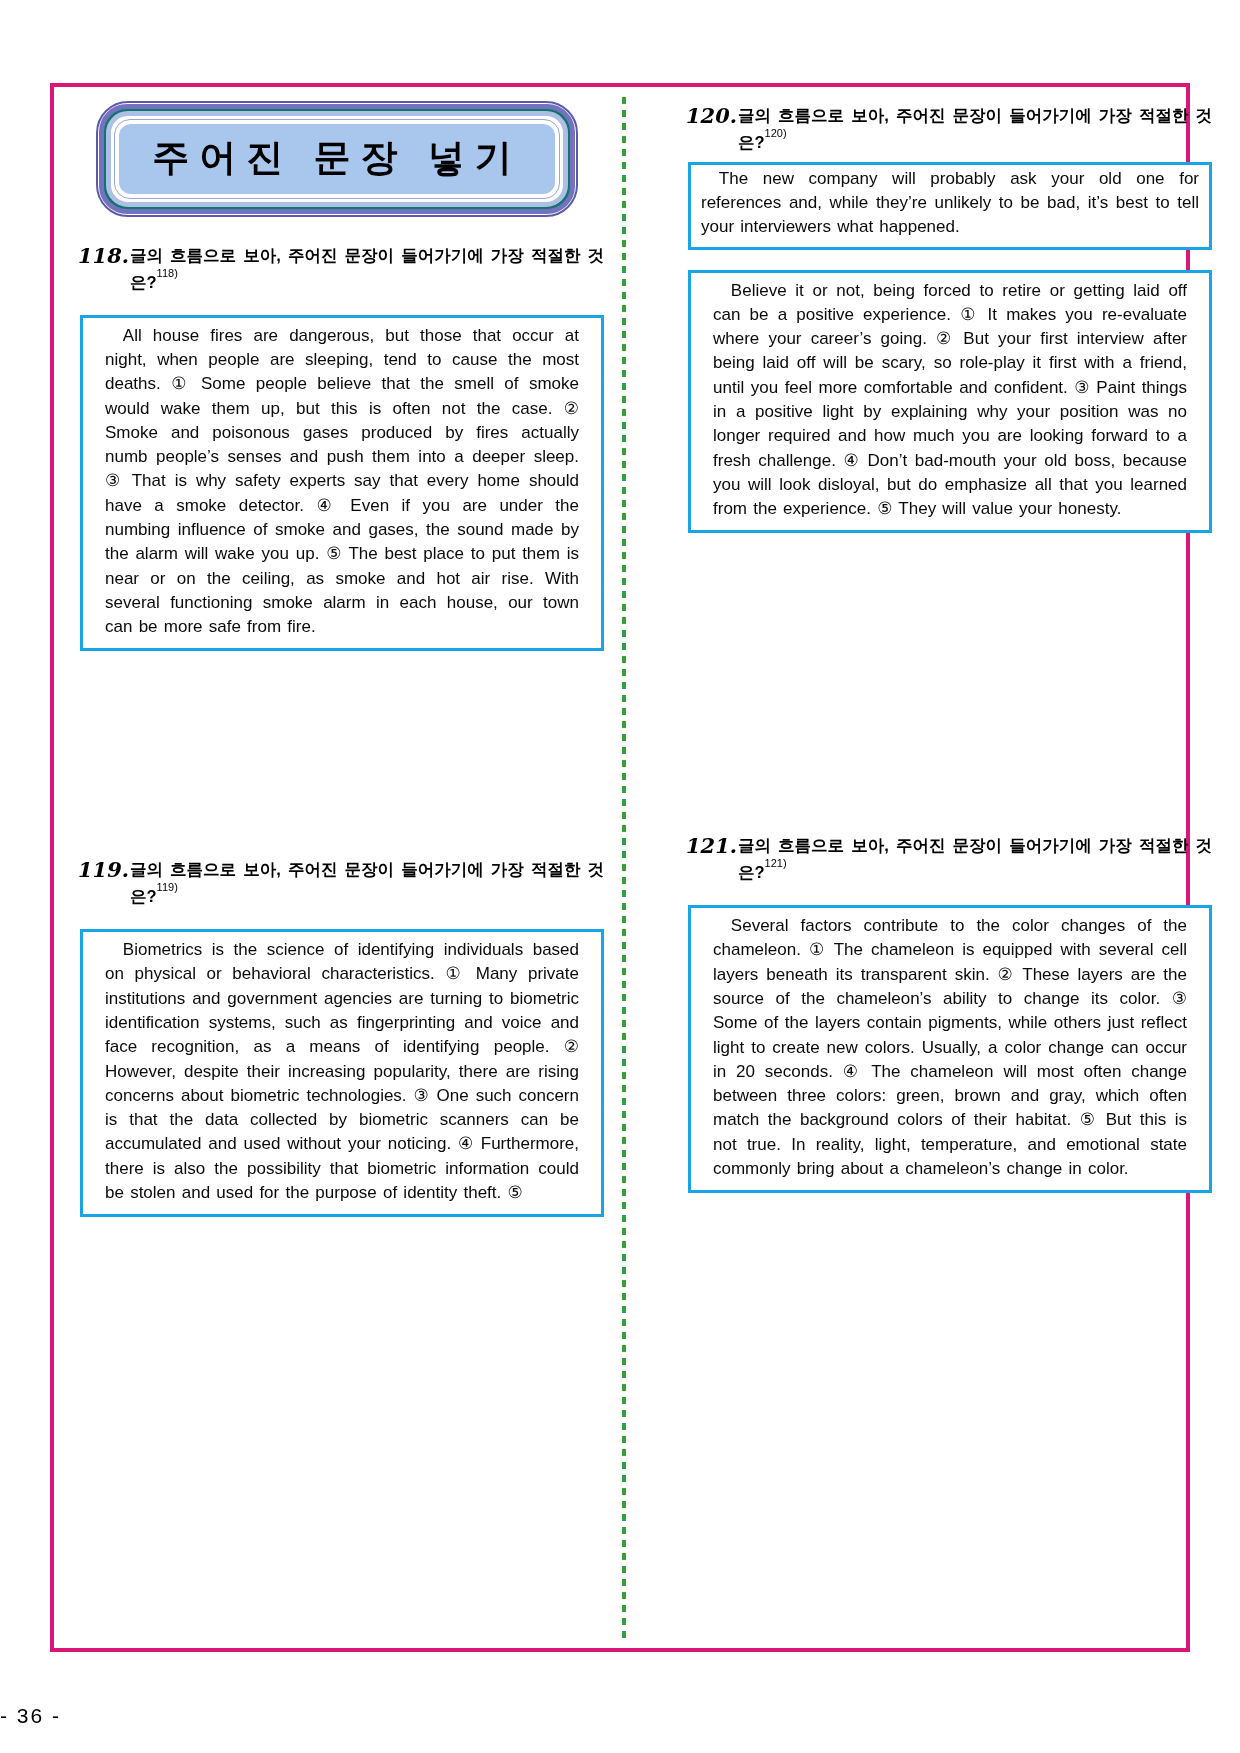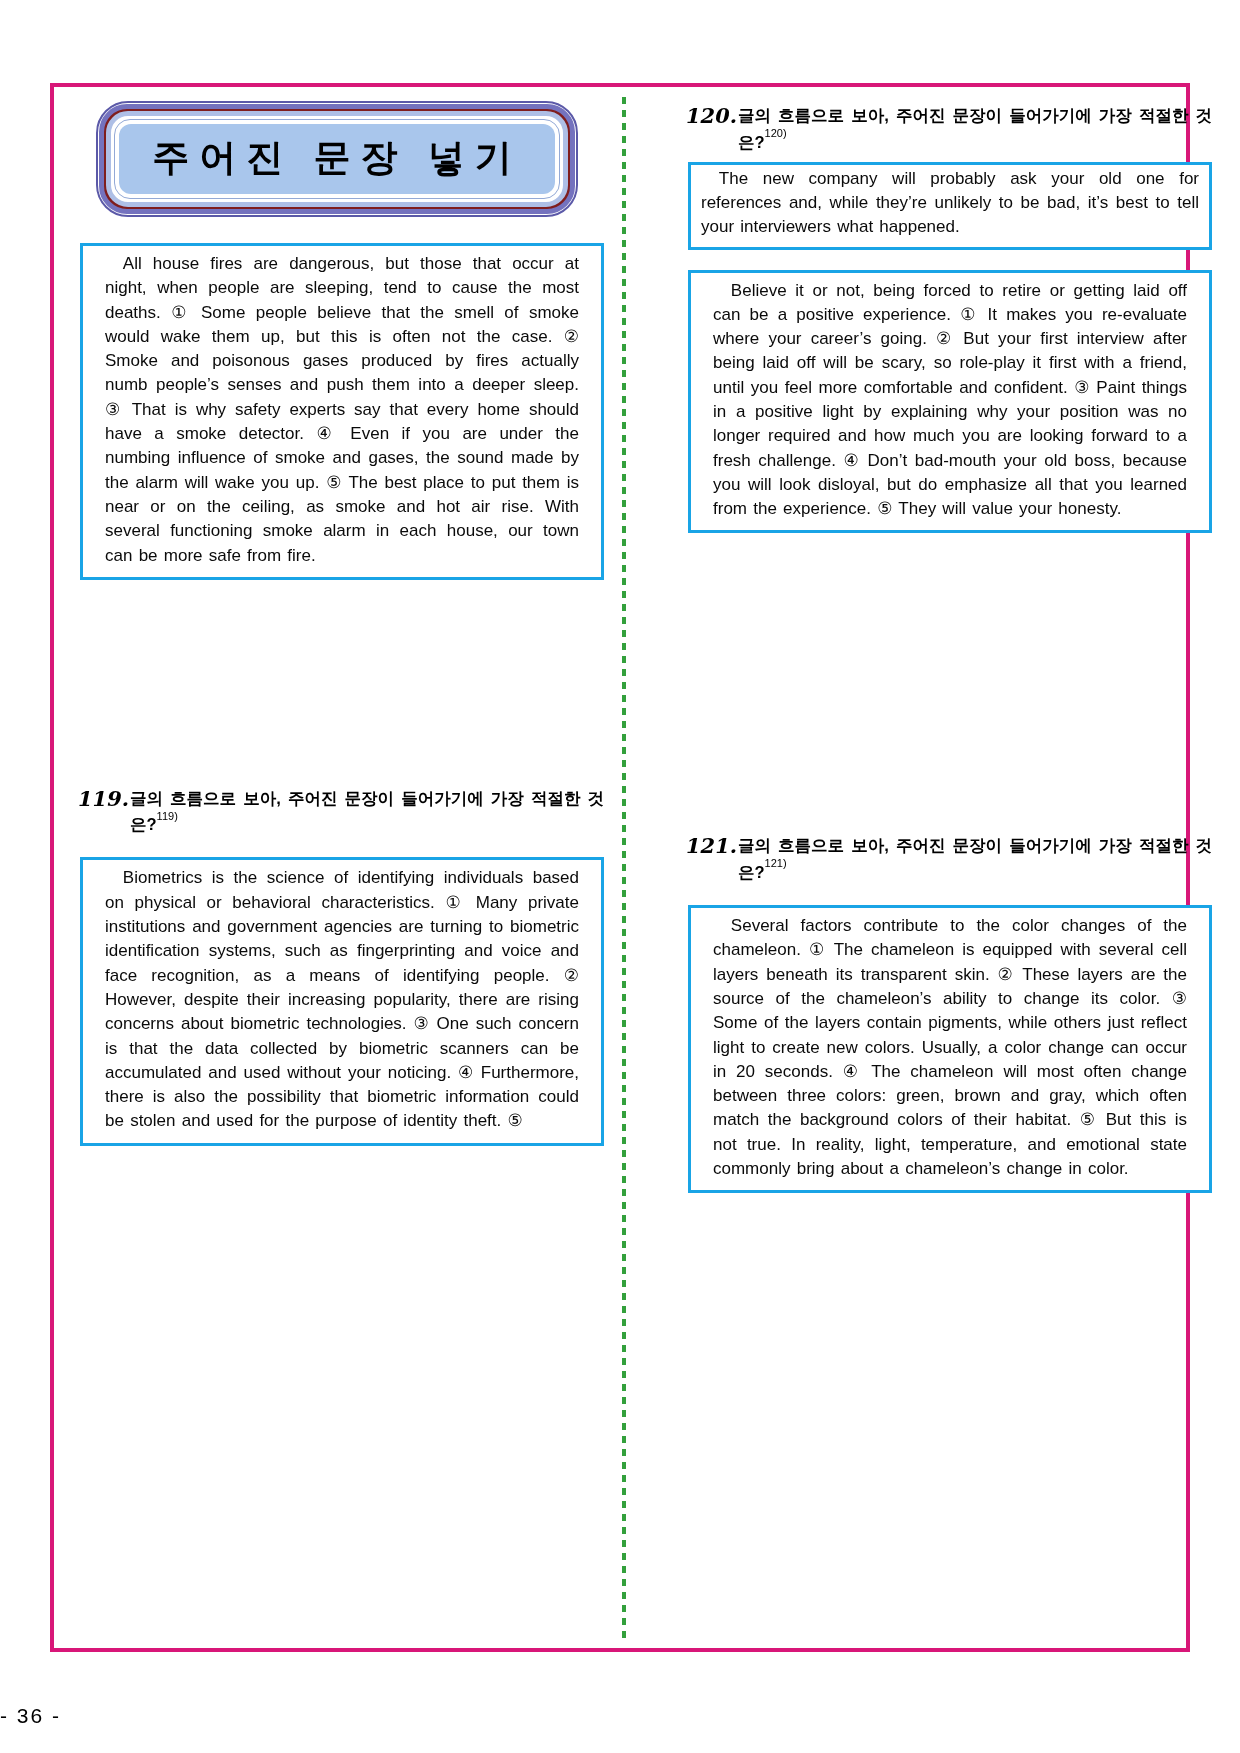--- a/index.html
+++ b/index.html
@@ -16,21 +16,21 @@
     background:repeating-linear-gradient(to bottom, #33a03c 0 7px, transparent 7px 13px);
   }
 
   .col { position:absolute; top:0; width:526px; }
   .col.left  { left:24px; }
   .col.right { left:588px;margin-left:44px; }
 
   
   .banner { margin:14px 0 0 18px; width:482px;
     border:2px solid #5b59a8; border-radius:32px; padding:1px; background:#ffffff; }
-  .b2 { border:5px solid #7472be; border-radius:28px; padding:2px; background:#7f1d1d; }
+  .b2 { border:5px solid #7472be; border-radius:28px; padding:2px; background:#0f766e; }
   .b3 { border:5px solid #aebfe6; border-radius:22px; padding:3px; background:#ffffff; }
   .b4 { border:1px solid #93a9d6; border-radius:16px; padding:4px; background:#ffffff; }
   .b5 { background:#a9c6ec; border-radius:12px; text-align:center;
         font-size:37px; font-weight:bold; color:#000; letter-spacing:10px; padding:9px 0 11px; }
 
   
   section.question { margin-top:26px; }
   .col.right section.question:first-child { margin-top:16px; }
   section.q-gap-left  { margin-top:206px; }
   section.q-gap-right { margin-top:300px; }
@@ -68,20 +68,24 @@
         <div class="b2">
           <div class="b3">
             <div class="b4">
               <div class="b5">주어진 문장 넣기</div>
             </div>
           </div>
         </div>
       </div>
 
       <section class="question">
+        <div class="q-header">
+          <span class="q-num">118.</span>
+          <span class="q-prompt"><span>글의 흐름으로 보아, 주어진 문장이 들어가기에 가장 적절한 것은?</span><sup>118)</sup></span>
+        </div>
         <div class="box passage">
           <p>All house fires are dangerous, but those that occur at night, when people are sleeping, tend to cause the most deaths. ① Some people believe that the smell of smoke would wake them up, but this is often not the case. ② Smoke and poisonous gases produced by fires actually numb people’s senses and push them into a deeper sleep. ③ That is why safety experts say that every home should have a smoke detector. ④ Even if you are under the numbing influence of smoke and gases, the sound made by the alarm will wake you up. ⑤ The best place to put them is near or on the ceiling, as smoke and hot air rise. With several functioning smoke alarm in each house, our town can be more safe from fire.</p>
         </div>
       </section>
 
       <section class="question q-gap-left">
         <div class="q-header">
           <span class="q-num">119.</span>
           <span class="q-prompt"><span>글의 흐름으로 보아, 주어진 문장이 들어가기에 가장 적절한 것은?</span><sup>119)</sup></span>
         </div>

